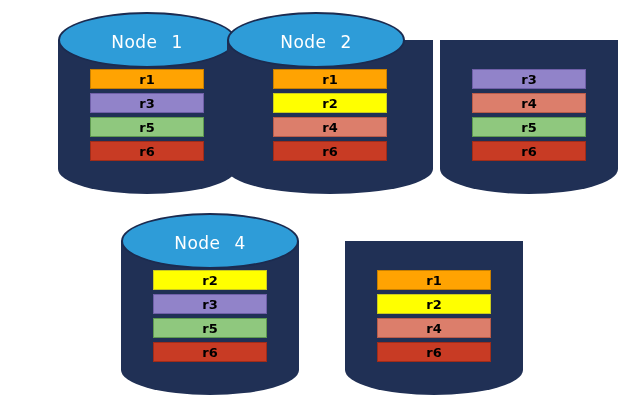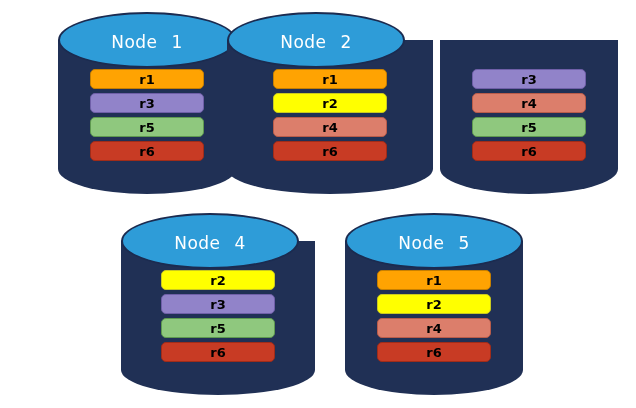--- a/index.html
+++ b/index.html
@@ -9,21 +9,21 @@
     font-family: "DejaVu Sans", "Liberation Sans", sans-serif;
     position: relative;
     overflow: hidden;
   }
   .canvas { position: absolute; left: 0; top: 0; width: 636px; height: 408px; }
 
   .node { position: absolute; width: 178px; height: 182px; }
   .node-1 { left: 13px;  top: 12px; margin-left: 45px; }
   .node-2 { left: 227px; top: 12px; padding-left: 28px; }
   .node-3 { left: 440px; top: 12px; }
-  .node-4 { left: 121px; top: 213px; padding-left: 16px; }
+  .node-4 { left: 121px; top: 213px; }
   .node-5 { left: 345px; top: 213px; }
 
   .cyl-body {
     position: absolute; left: 0; right: 0; top: 28px; bottom: 0;
     background: var(--cyl-body, #203055);
     border-radius: 0 0 50% 50% / 0 0 25px 25px;
   }
   .cyl-top {
     position: absolute; left: 0; top: 0; width: 178px; height: 56px;
     box-sizing: border-box;
@@ -41,21 +41,21 @@
     white-space: nowrap;
   }
   .bars {
     position: absolute; left: 0; right: 0; top: 57px;
     display: flex; flex-direction: column; align-items: center;
   }
   .bar {
     box-sizing: border-box;
     width: 114px; height: 20px;
     margin-bottom: 4px;
-    border-radius: 5px;
+    border-radius: 0;
     border: 1.5px solid #555;
     display: flex; align-items: center; justify-content: center;
   }
   .bar-label {
     color: var(--bar-label-color, #000000);
     font-size: 13px;
     font-weight: bold;
     line-height: 1;
   }
 </style>
@@ -140,23 +140,20 @@
           <span class="bar-label">r5</span>
         </div>
       <div class="bar" style="background: rgb(200, 59, 36); border-color: rgb(160, 44, 25);">
           <span class="bar-label">r6</span>
         </div>
     </div>
   </div>
 
   <div class="node node-5">
     <div class="cyl-body"></div>
-    <div class="cyl-top">
-      <span class="node-title">Node 5</span>
-    </div>
     <div class="bars">
       <div class="bar" style="background: rgb(255, 163, 2); border-color: rgb(199, 127, 0);">
           <span class="bar-label">r1</span>
         </div>
       <div class="bar" style="background: rgb(255, 255, 0); border-color: rgb(201, 201, 32);">
           <span class="bar-label">r2</span>
         </div>
       <div class="bar" style="background: rgb(220, 126, 107); border-color: rgb(185, 92, 74);">
           <span class="bar-label">r4</span>
         </div>

